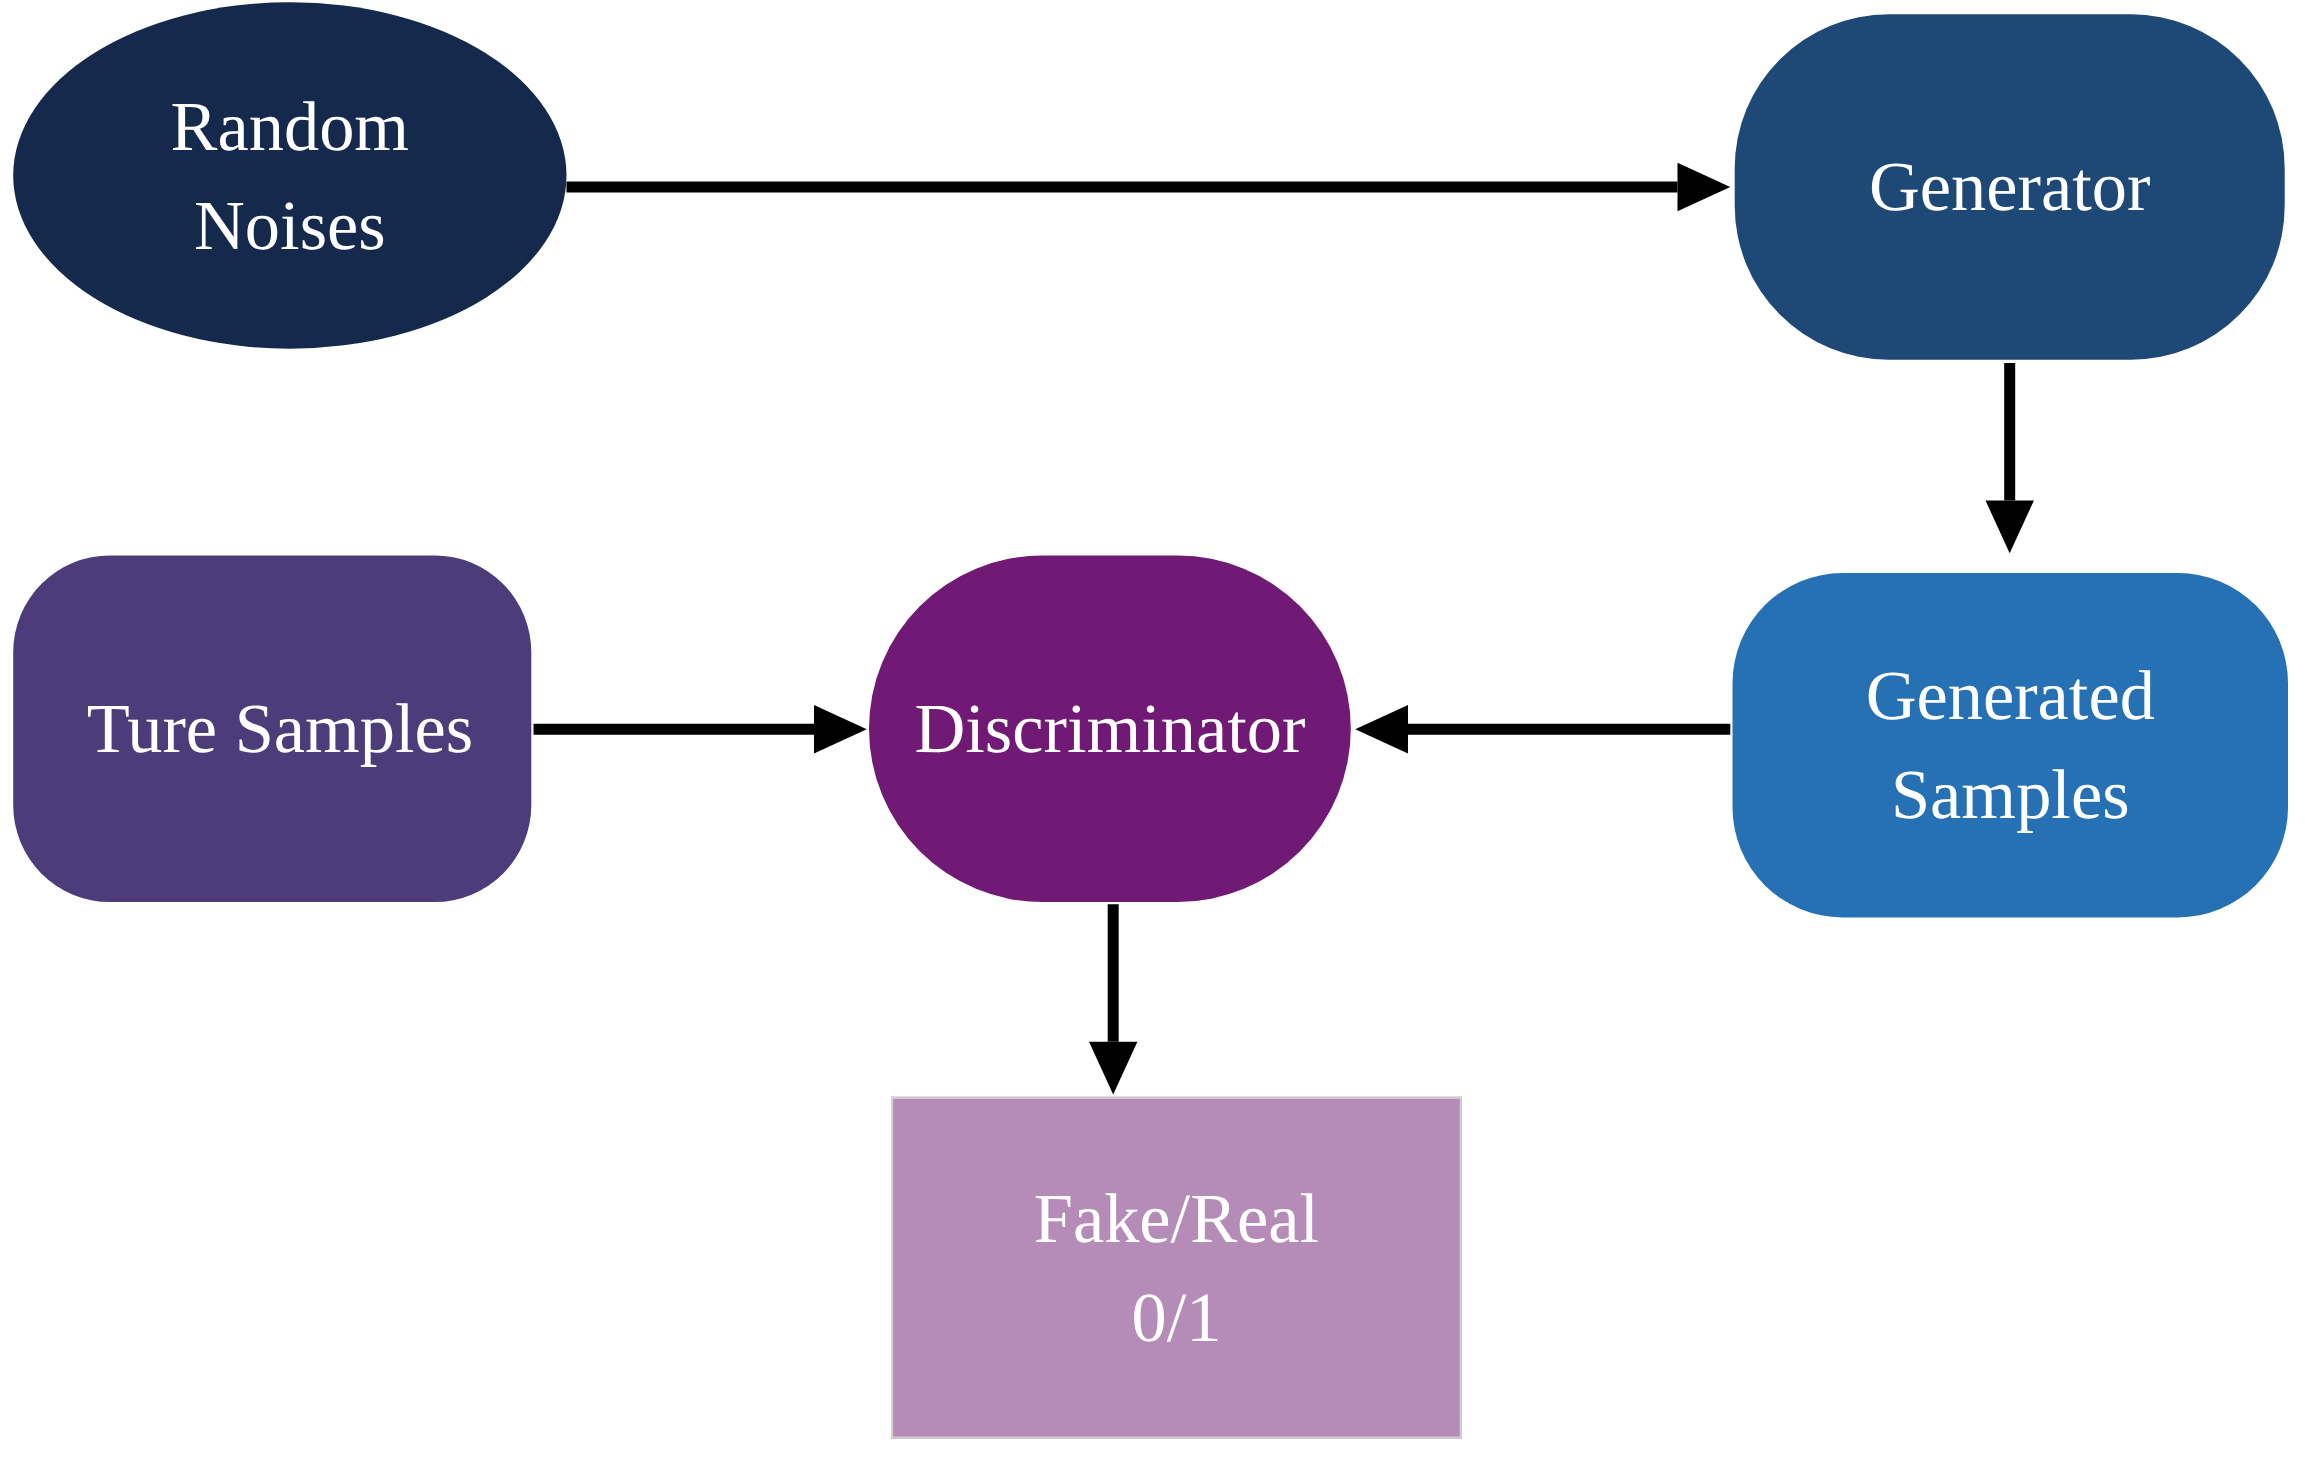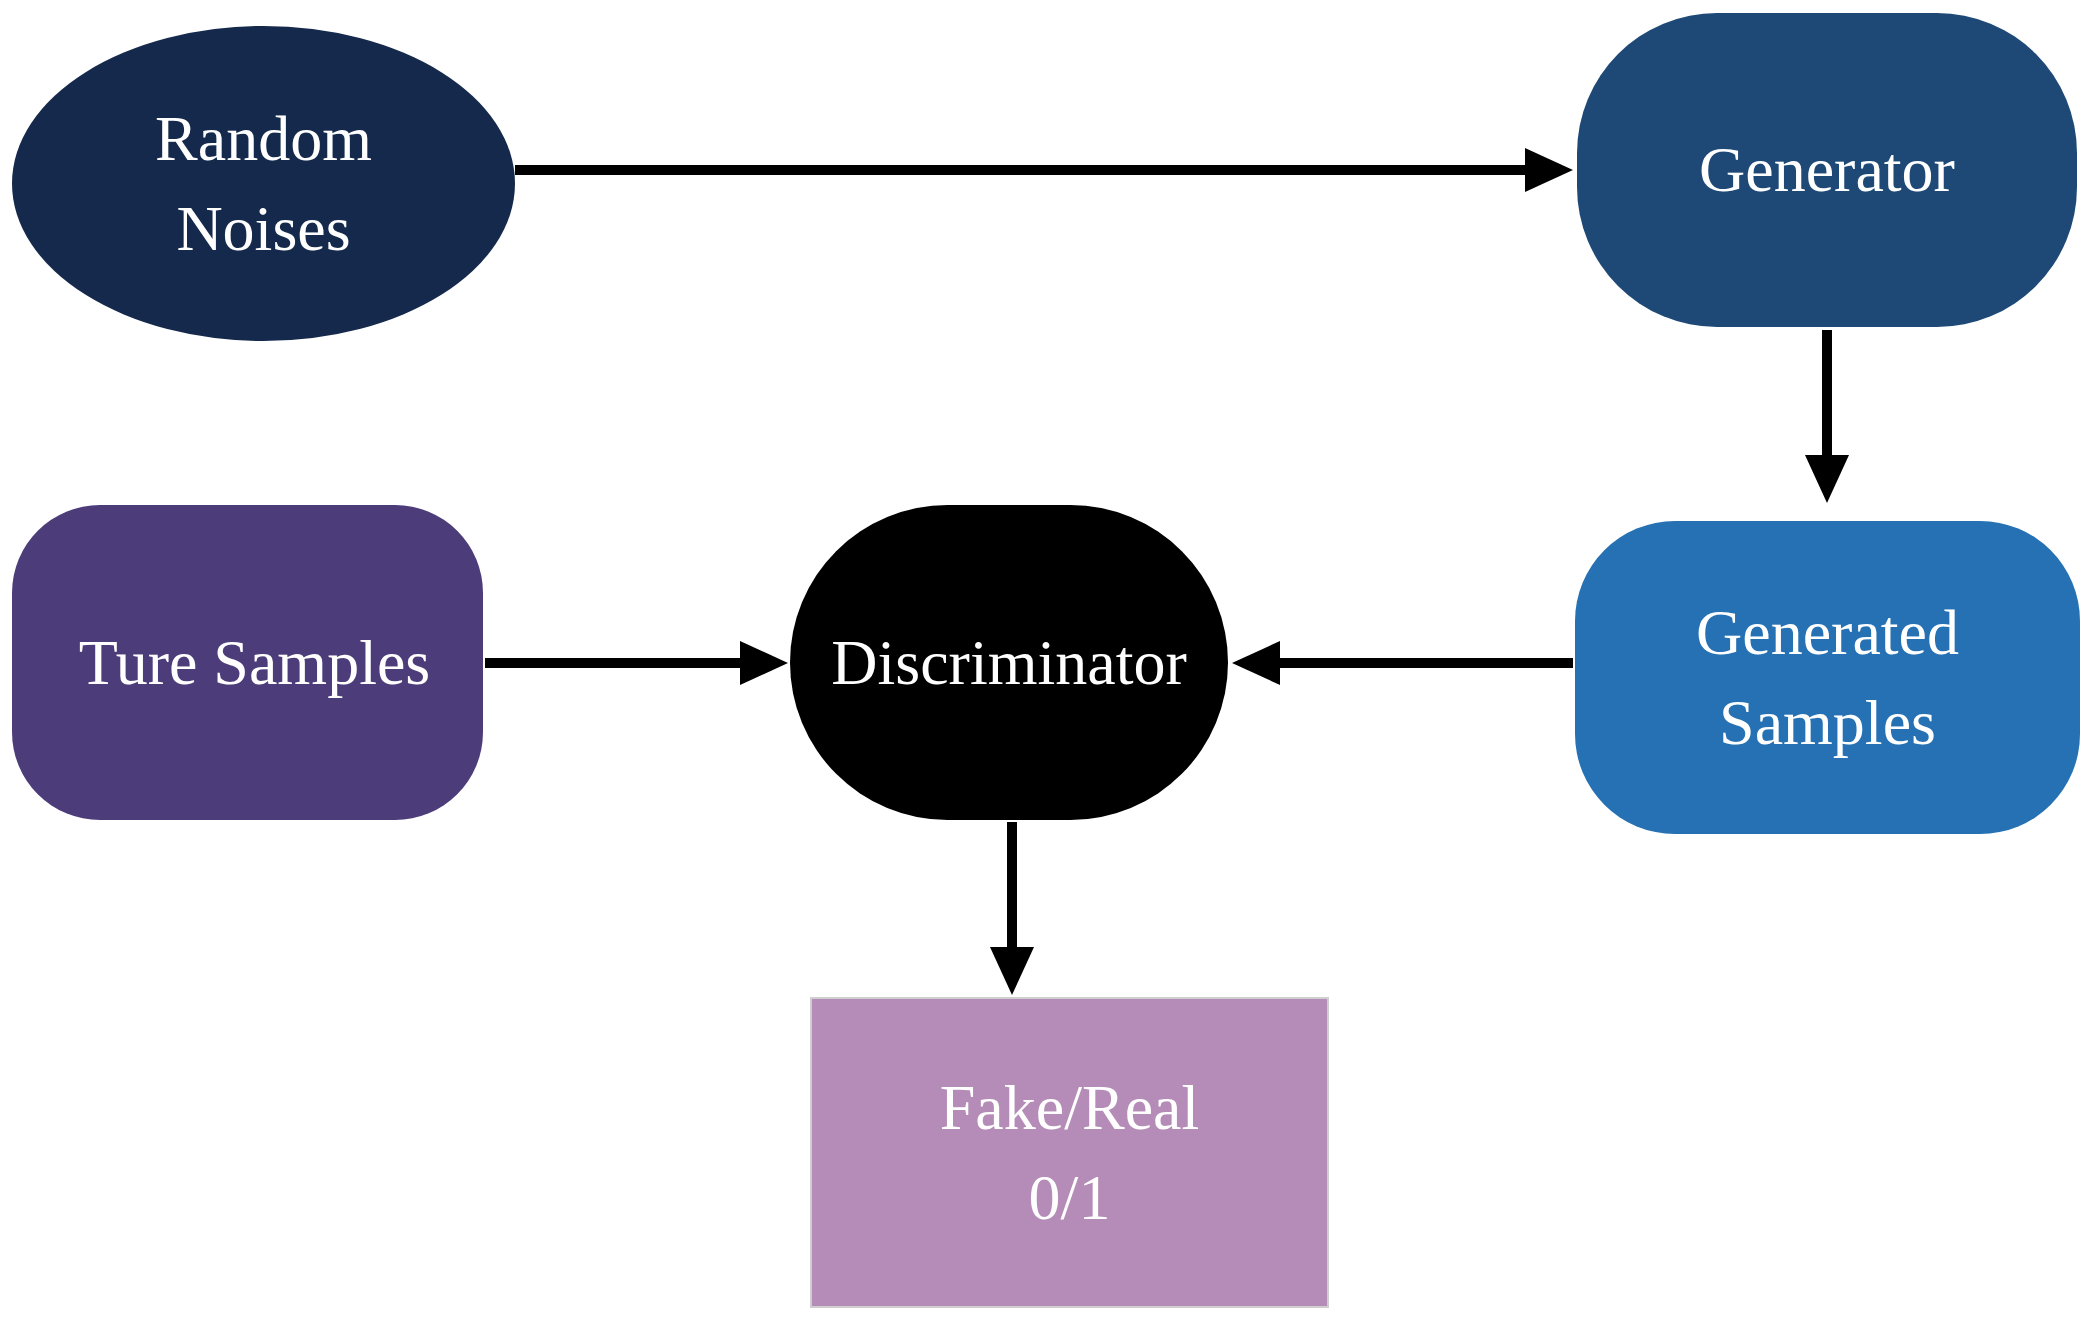--- a/index.html
+++ b/index.html
@@ -23,21 +23,21 @@
     color: #ffffff;
     font-size: 64px;
     line-height: 1.4;
     text-align: center;
     box-sizing: border-box;
   }
   .node .label {
     display: inline-block;
   }
   #node-random-noises {
-    left: 12px; top: 26px; width: 503px; height: 315px;
+    left: 12px; top: 2px; width: 503px; height: 315px;
     border-radius: 50%;
     text-align: center;
   }
   #node-random-noises .label { max-width: 320px; }
   #node-generator {
     left: 1577px; top: 13px; width: 500px; height: 314px;
     border-radius: 140px;
   }
   #node-ture-samples {
     left: 12px; top: 505px; width: 471px; height: 315px;
@@ -97,21 +97,21 @@
   </div>
 
   <div class="node" id="node-generator" style="background-color: rgb(30, 73, 118);">
     <span class="label">Generator</span>
   </div>
 
   <div class="node" id="node-ture-samples" style="background-color: rgb(76, 60, 121);">
     <span class="label">Ture Samples</span>
   </div>
 
-  <div class="node" id="node-discriminator" style="background-color: #000000;">
+  <div class="node" id="node-discriminator" style="background-color: #701a75;">
     <span class="label">Discriminator</span>
   </div>
 
   <div class="node" id="node-generated-samples" style="background-color: rgb(37, 113, 179); margin-top: 16px;">
     <span class="label">Generated Samples</span>
   </div>
 
   <div class="node" id="node-fake-real" style="background-color: rgb(181, 140, 183);">
     <span class="label">Fake/Real 0/1</span>
   </div>

